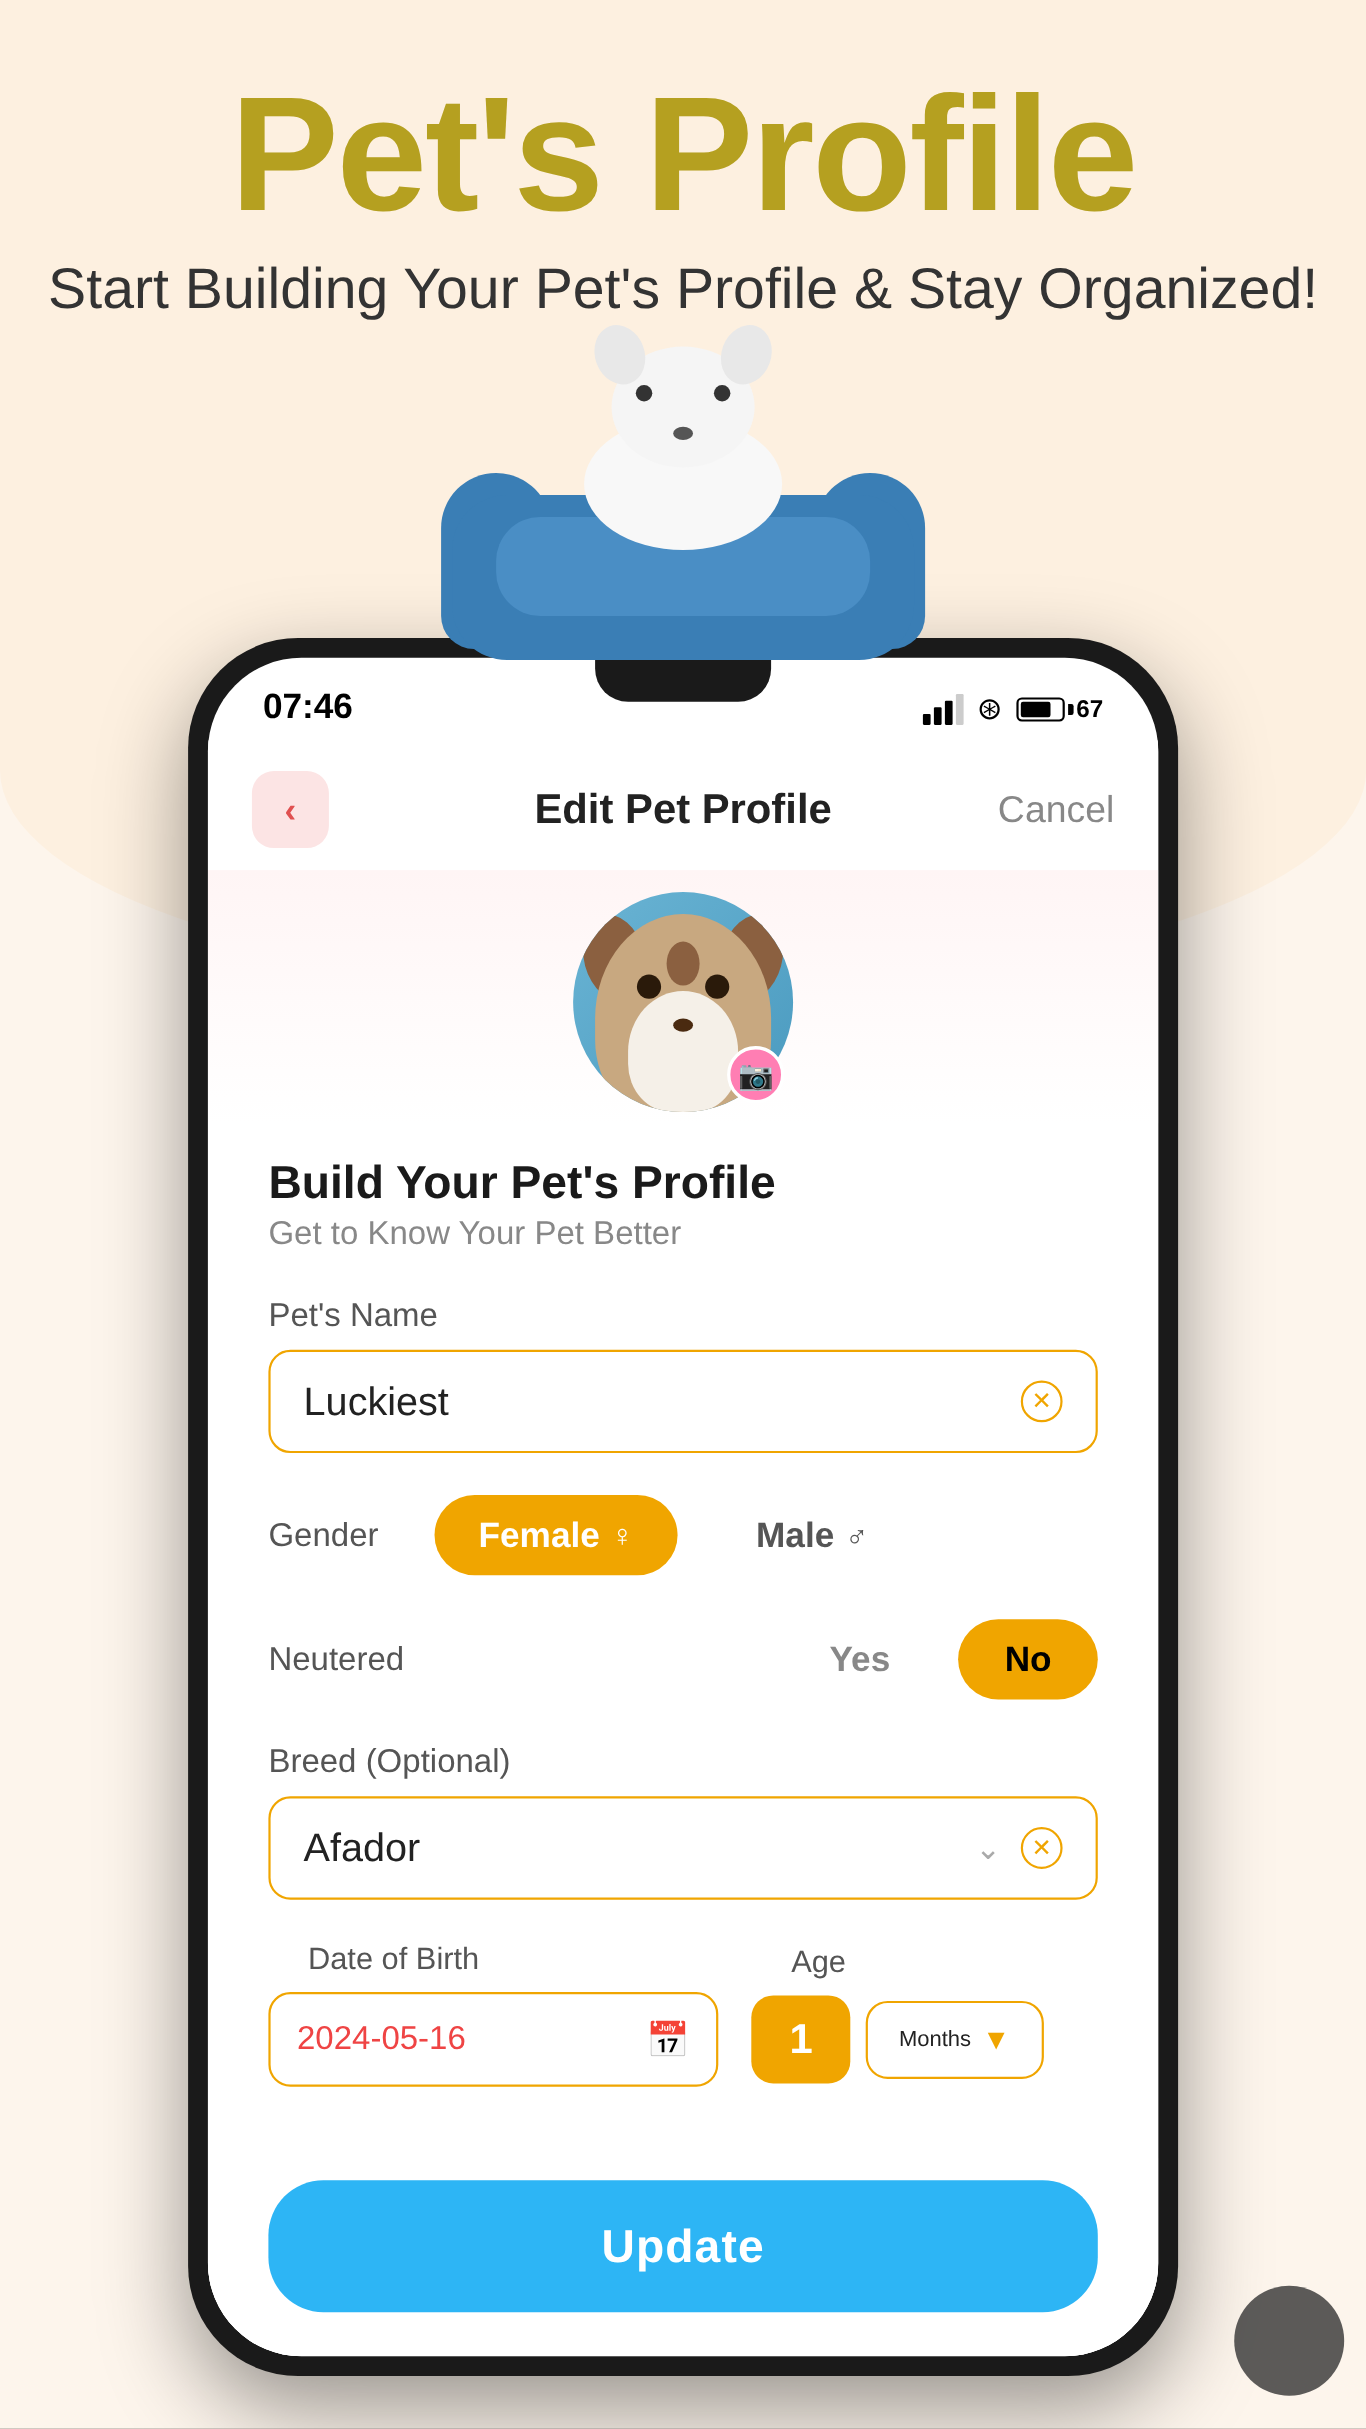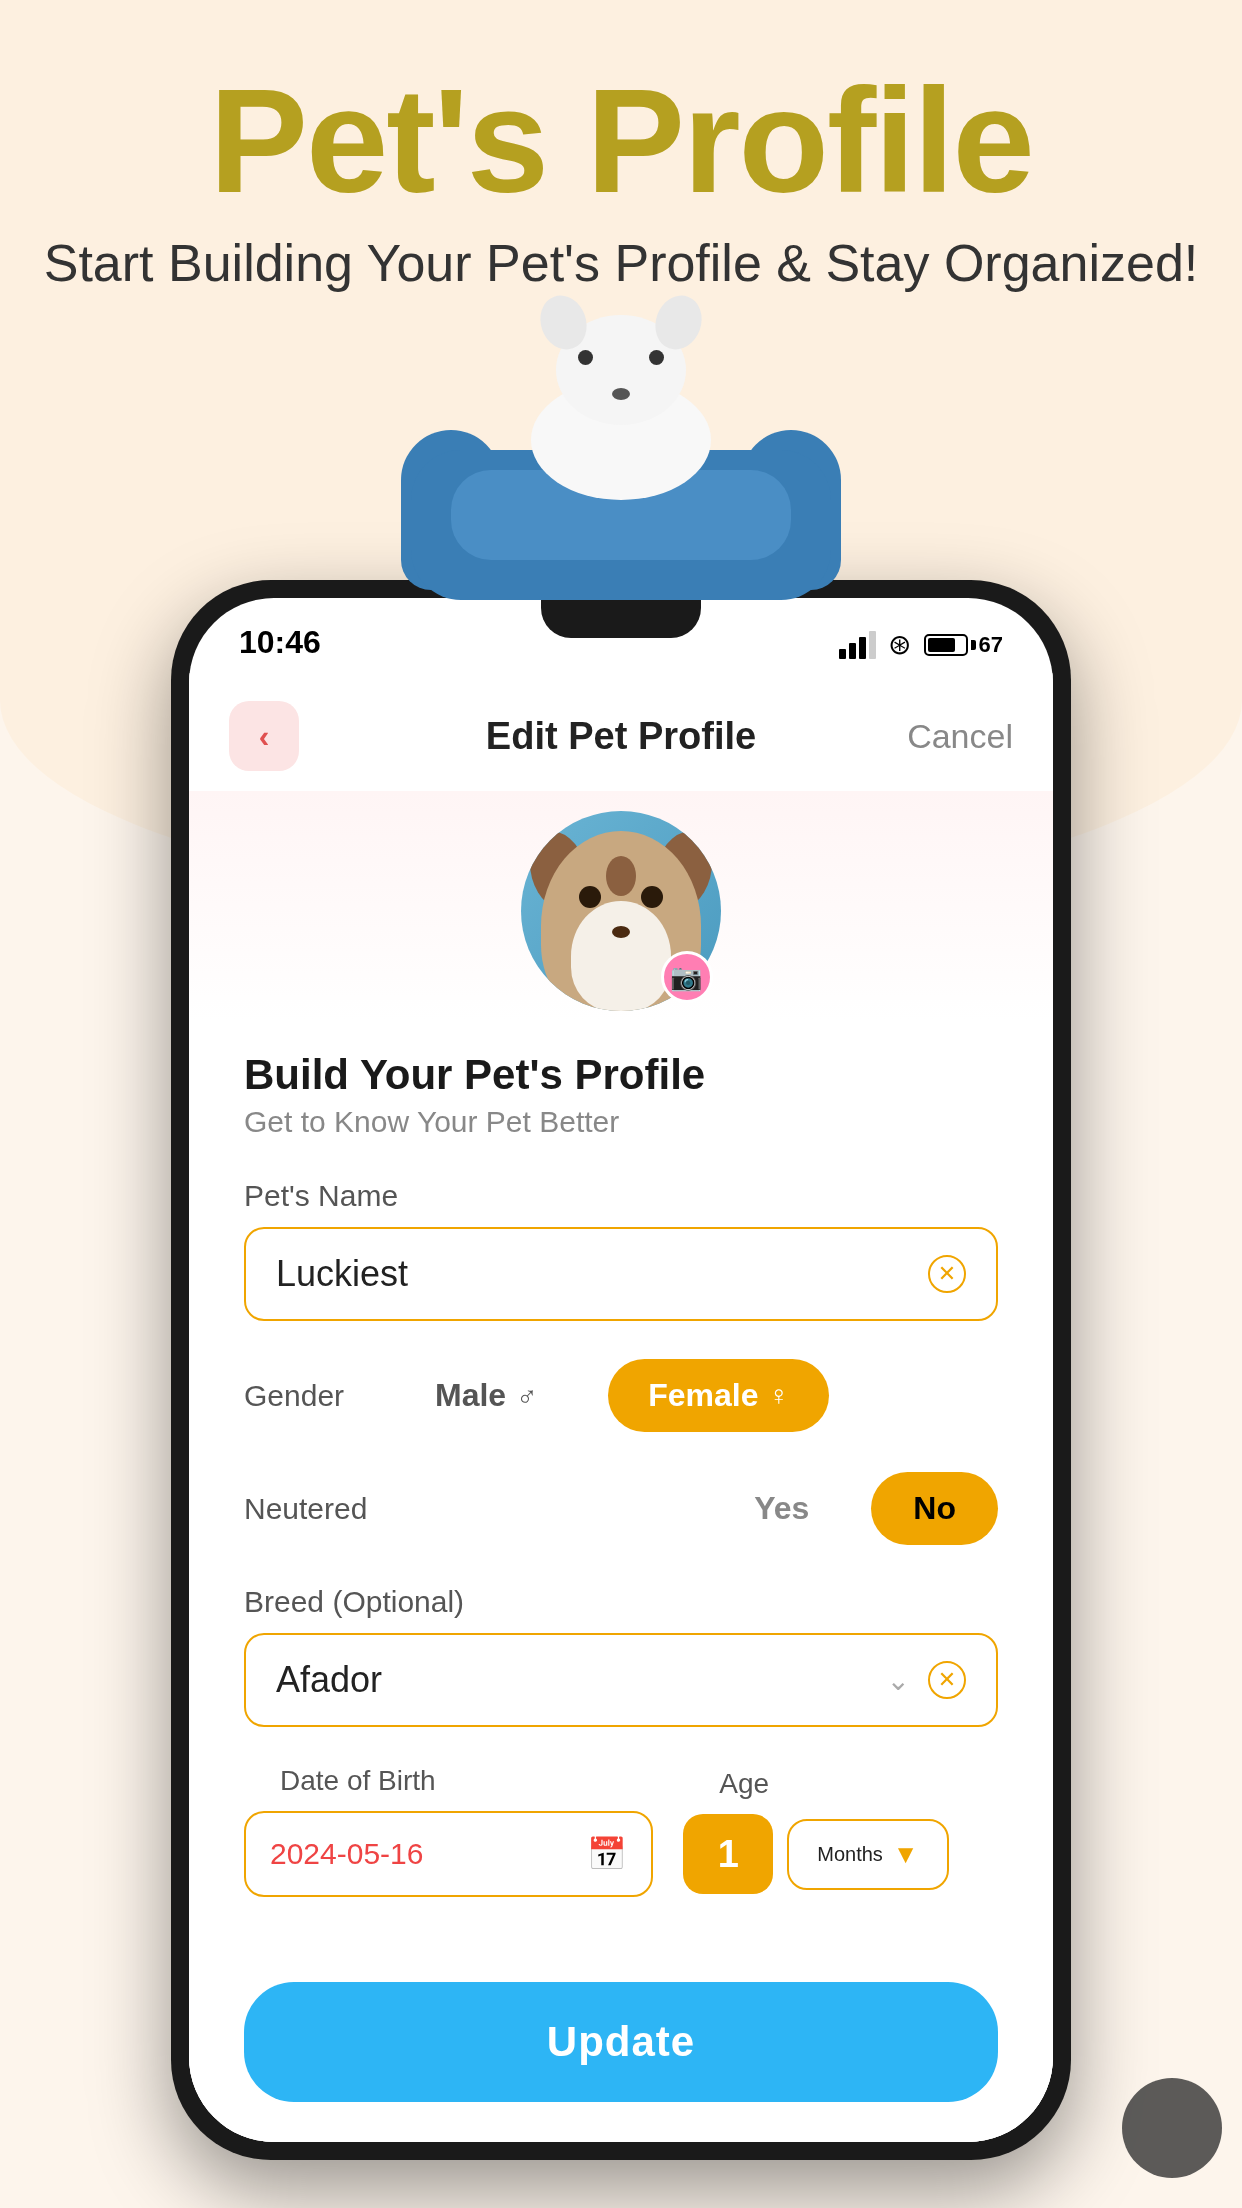--- a/index.html
+++ b/index.html
@@ -658,21 +658,21 @@
       </div>
     </div>
   </div>
 </div>
 
 <div class="phone-frame">
   <div class="phone-screen">
     <div class="notch"></div>
 
     <div class="status-bar">
-      <span class="status-time">10:46</span>
+      <span class="status-time">07:46</span>
       <div class="status-icons">
         <div class="signal-bars">
           <div class="signal-bar" style="height:10px;"></div>
           <div class="signal-bar" style="height:16px;"></div>
           <div class="signal-bar" style="height:22px;"></div>
           <div class="signal-bar" style="height:28px;background:#ccc;"></div>
         </div>
         <span class="wifi-icon">⊛</span>
         <div class="battery-box">
           <div class="battery-rect">
@@ -718,27 +718,27 @@
         <p class="section-sub">Get to Know Your Pet Better</p>
 
         <p class="field-label">Pet's Name</p>
         <div class="text-input-wrap">
           <input class="text-input" type="text" value="Luckiest" style="">
           <div class="clear-icon">✕</div>
         </div>
 
         <div class="gender-row">
           <span class="gender-label-text">Gender</span>
+          <button class="gender-btn gender-btn-active">
+            <span>Female</span>
+            <span class="gender-symbol">♀</span>
+          </button>
           <button class="gender-btn gender-btn-inactive">
             <span>Male</span>
             <span class="gender-symbol">♂</span>
-          </button>
-          <button class="gender-btn gender-btn-active">
-            <span>Female</span>
-            <span class="gender-symbol">♀</span>
           </button>
         </div>
 
         <div class="neutered-row">
           <span class="neutered-label-text">Neutered</span>
           <button class="yn-btn yn-inactive">Yes</button>
           <button class="yn-btn yn-active">No</button>
         </div>
 
         <p class="field-label">Breed (Optional)</p>

